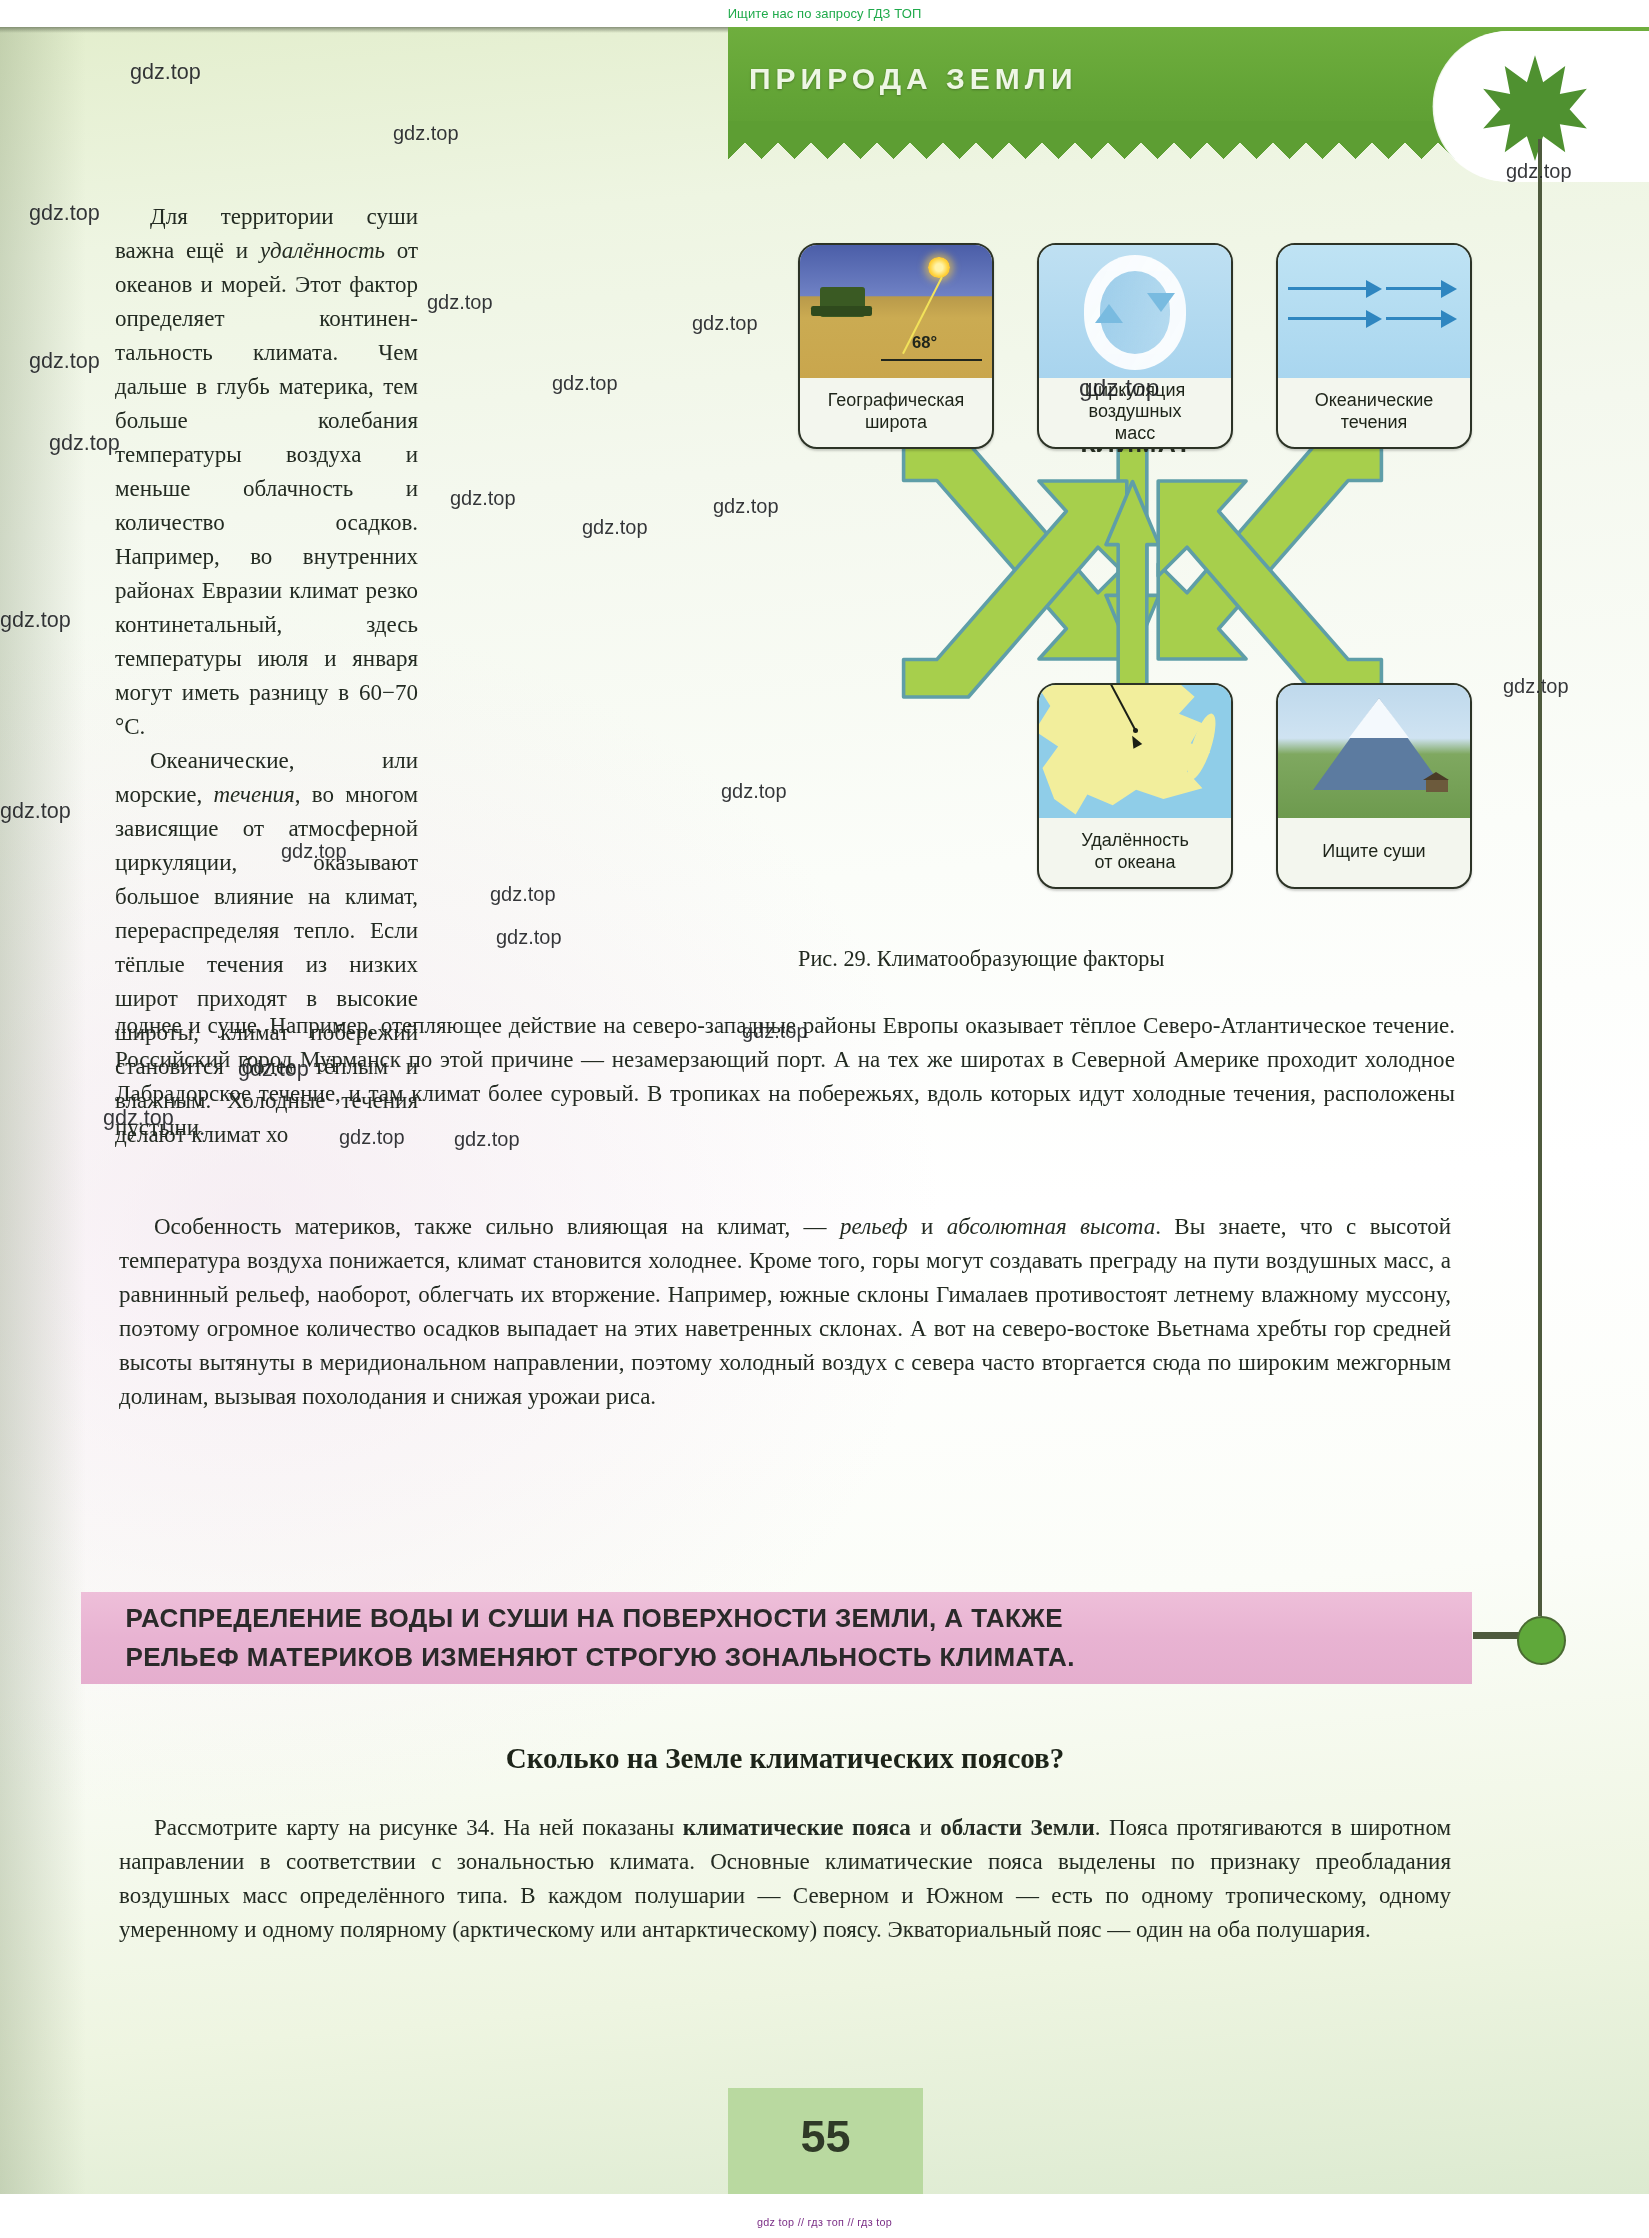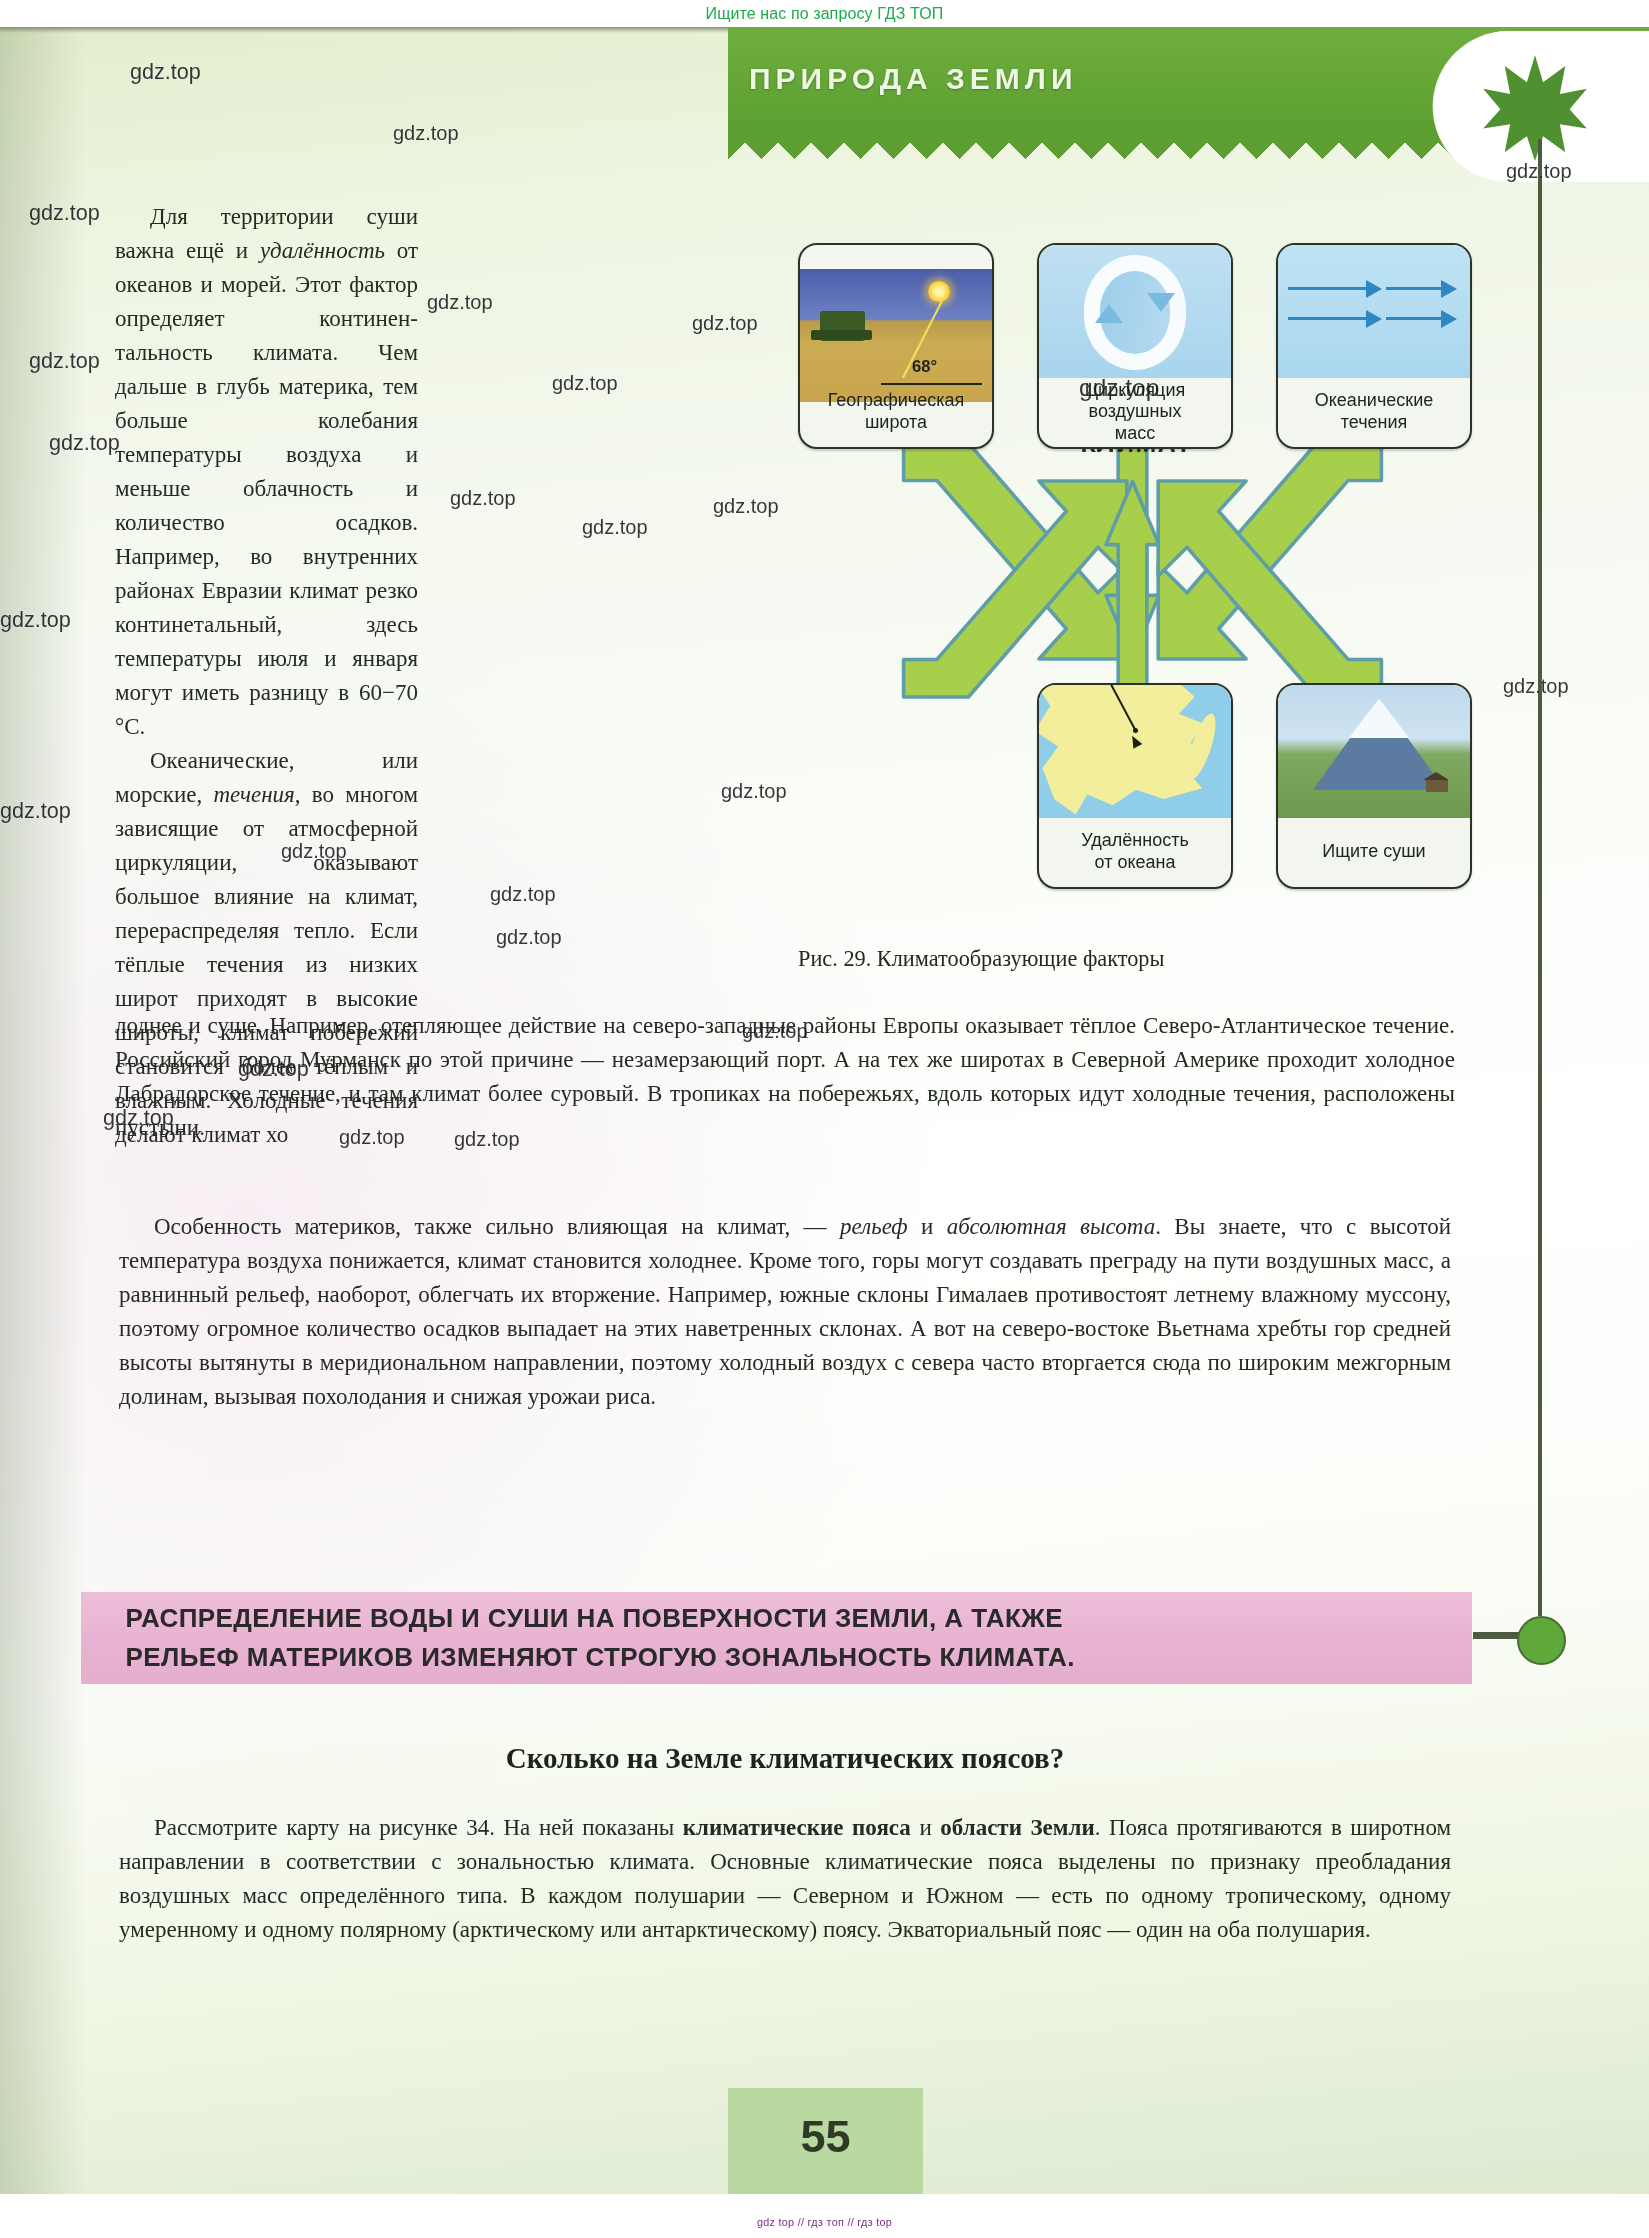--- a/index.html
+++ b/index.html
@@ -10,21 +10,21 @@
     font-family:"Liberation Serif", serif;
     position:relative;overflow:hidden;
   }
 
   
   .promo-top{
     position:absolute;left:0;top:0;width:1649px;height:27px;
     display:flex;align-items:center;justify-content:center;
     background:#ffffff;
     font-family:"Liberation Sans", sans-serif;
-    font-size:16px;color:#1faa4b;letter-spacing:0.1px;
+    font-size:13px;color:#1faa4b;letter-spacing:0.1px;
   }
 
   
   .page{
     position:absolute;left:0;top:27px;width:1649px;height:2167px;
     background:
       radial-gradient(ellipse 60% 40% at 15% 55%, rgba(240,225,235,.55), rgba(240,225,235,0) 70%),
       linear-gradient(175deg,#e3eecd 0%,#eef5e2 10%,#f4f8ee 22%,#fbfdf9 40%,#ffffff 55%,#fbfdf8 72%,#eef5e1 88%,#dcead0 100%);
     overflow:hidden;
   }
@@ -127,21 +127,21 @@
   .card .cap{
     position:absolute;left:0;top:133px;width:100%;height:68px;
     display:flex;align-items:center;justify-content:center;text-align:center;
     font-family:"Liberation Sans", sans-serif;
     font-size:18px;line-height:21.6px;color:#1d2419;padding:0 4.3px;box-sizing:border-box;
   }
   .c1{left:0;top:0;}   .c2{left:239px;top:0;}   .c3{left:478px;top:0;}
   .c4{left:0;top:440px;} .c5{left:239px;top:440px;} .c6{left:478px;top:440px;}
 
   
-  .pic-field{background:linear-gradient(180deg,#4b5ea8 0%,#6f81c4 38%,#b99a4a 39%,#cbab52 55%,#c9a64d 100%);position:relative;margin-top:24px;}
+  .pic-field{background:linear-gradient(180deg,#4b5ea8 0%,#6f81c4 38%,#b99a4a 39%,#cbab52 55%,#c9a64d 100%);position:relative;}
   .sun{position:absolute;left:128px;top:11.5px;width:21.6px;height:21.6px;border-radius:50%;
        background:radial-gradient(circle,#fff3a8 25%,#ffd23a 60%,#f7a41d 100%);
        box-shadow:0 0 7.2px 3.6px rgba(255,210,60,.55);}
   .ray{position:absolute;left:141px;top:32px;width:1.8px;height:86px;background:#f2e25a;
        transform-origin:top center;transform:rotate(27deg);}
   .angle-base{position:absolute;left:81px;top:114px;width:101px;height:2.2px;background:#21261d;}
   .angle-label{position:absolute;left:112px;top:88px;font-family:"Liberation Sans",sans-serif;
        font-weight:bold;font-size:16.6px;color:#20261c;}
   .combine{position:absolute;left:20px;top:42px;width:45px;height:30px;background:#3a5a23;border-radius:2.9px;}
   .combine:after{content:"";position:absolute;left:-8.6px;top:19px;width:61px;height:10px;background:#2f4a1d;border-radius:2.2px;}

